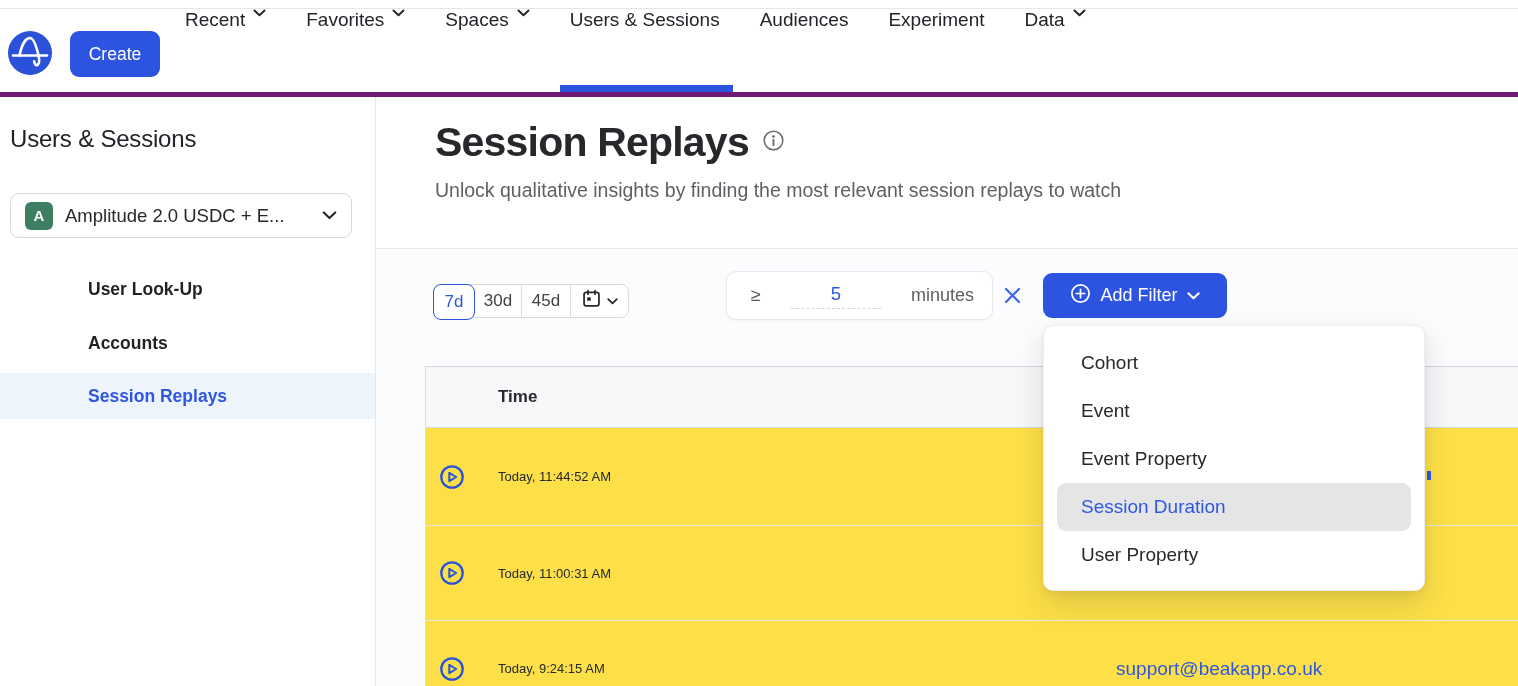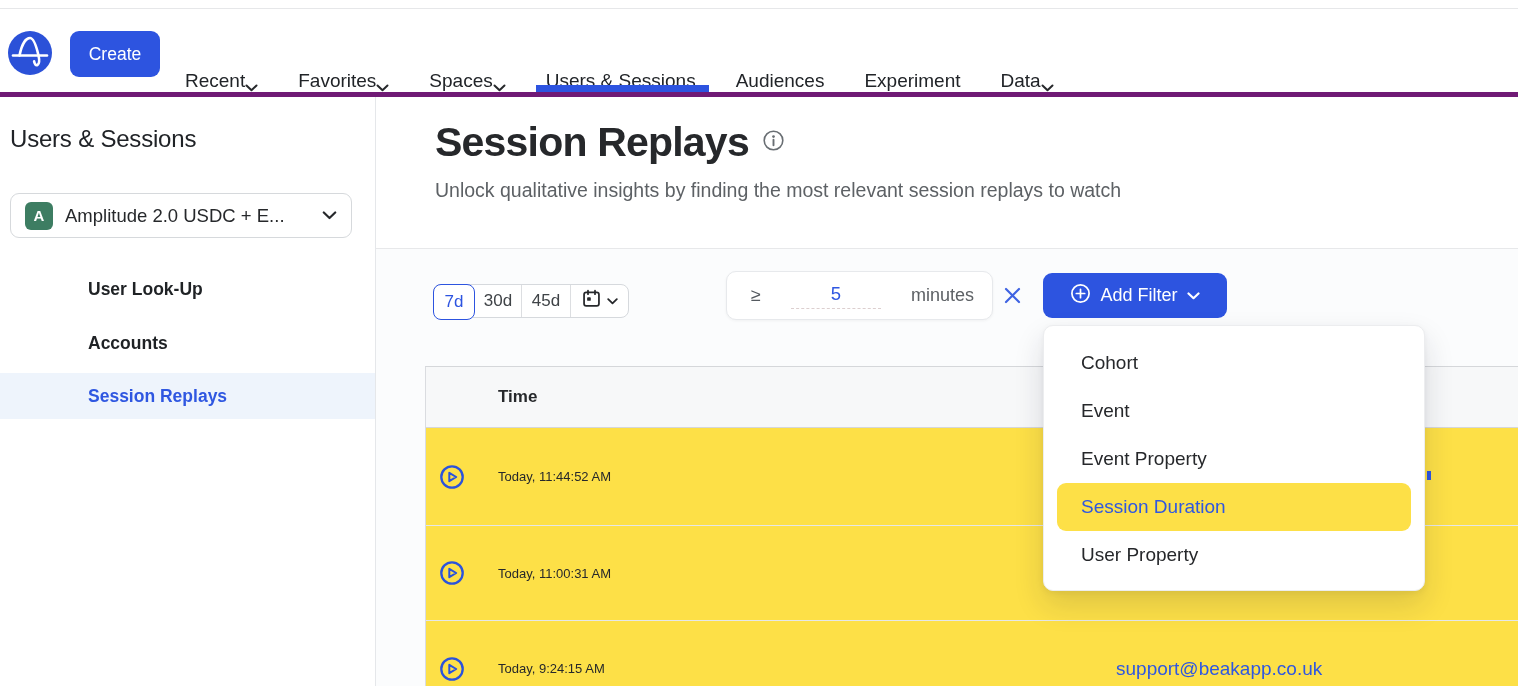--- a/index.html
+++ b/index.html
@@ -12,21 +12,21 @@
 
   
   .topbar { position:absolute; left:0; top:9px; width:100%; height:88px; background:#fff; border-bottom:5px solid #701a75; }
   .logo { position:absolute; left:8px; top:22px; width:44px; height:44px; cursor:pointer; }
   .create-btn {
     position:absolute; left:70px; top:22px; width:90px; height:46px;
     background:#2d54e0; color:#fff; border:none; border-radius:9px;
     font-family:inherit; font-size:17.5px; cursor:pointer;
   }
   .nav { position:absolute; left:185px; top:0; height:100%; display:flex; align-items:center; gap:40px; }
-  .nav-item { position:relative; height:100%; display:flex; align-items:flex-end; font-size:19px; color:#212428; cursor:pointer; white-space:nowrap; }
+  .nav-item { position:relative; height:100%; display:flex; align-items:flex-start; gap:8px; font-size:19px; color:#212428; cursor:pointer; white-space:nowrap; }
   .nav-item .underline { position:absolute; bottom:0; left:-10px; right:-13px; height:7px; background:#2d54e0; }
   .chev svg { display:block; }
 
   
   .sidebar { position:absolute; left:0; top:97px; width:376px; bottom:0; background:#fff; border-right:1px solid #e5e7ea; }
   .sb-title { position:absolute; left:10px; top:28px; font-size:24px; font-weight:500; color:#202327; letter-spacing:-0.2px; }
   .project-select {
     position:absolute; left:10px; top:96px; width:342px; height:45px;
     border:1px solid #d6d9dc; border-radius:9px; background:#fff;
     display:flex; align-items:center; gap:12px; padding:0 14px; cursor:pointer;
@@ -91,21 +91,21 @@
   .link-fragment { position:absolute; left:1001px; top:43px; width:4px; height:9px; background:#2f57e1; }
 
   
   .dropdown {
     position:absolute; left:1043px; top:325px; width:382px; height:266px;
     background:#fff; border:1px solid #ecedef; border-radius:10px;
     box-shadow:0 14px 30px rgba(25,30,50,.14), 0 2px 6px rgba(0,0,0,.05);
     padding:13px 0 12px; z-index:20;
   }
   .dd-item { height:48px; display:flex; align-items:center; padding-left:37px; font-size:19px; color:#26282b; cursor:pointer; }
-  .dd-item.highlighted { margin:0 13px; padding-left:24px; border-radius:9px; background:#fde047; color:#2f57e1; }
+  .dd-item.highlighted { margin:0 13px; padding-left:24px; border-radius:9px; background:#e5e5e5; color:#2f57e1; }
 </style>
 </head>
 <body>
 
 <div class="hairline-top"></div>
 
 <header class="topbar">
   <div class="logo">
     <svg width="44" height="44" viewBox="0 0 44 44">
       <circle cx="22" cy="22" r="22" fill="#2b51d8"></circle>

